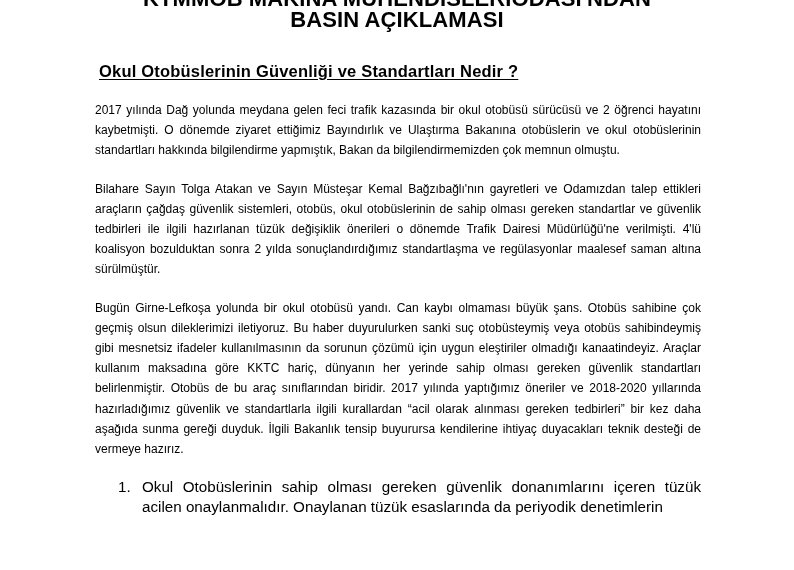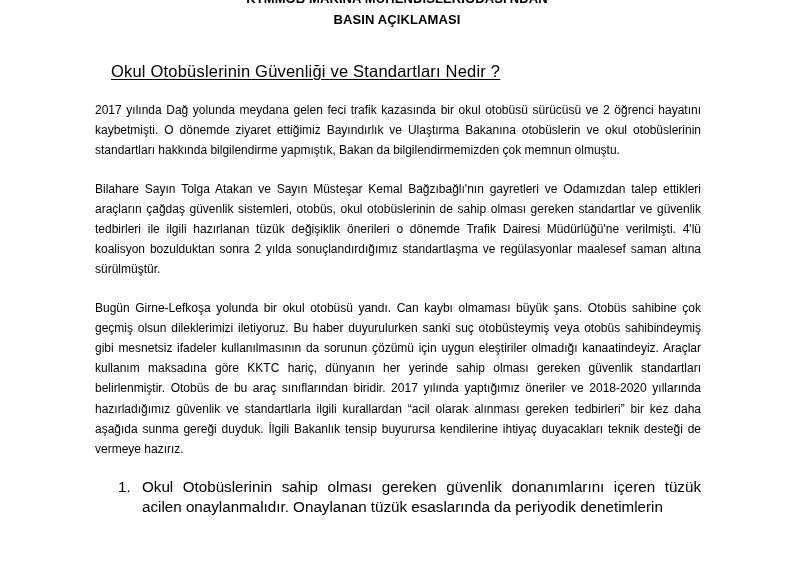--- a/index.html
+++ b/index.html
@@ -25,42 +25,42 @@
 
   
   .masthead {
     position: absolute;
     top: -12px;
     left: 0;
     width: 794px;
     text-align: center;
   }
   .masthead-line {
-    font-size: 13px;
+    font-size: 22px;
     font-weight: bold;
     line-height: 21px;
     letter-spacing: 0.1px;
     white-space: nowrap;
   }
 
   
   .content {
     position: absolute;
     left: 95px;
     top: 60px;
     width: 606px;
   }
 
   .doc-heading {
     font-size: 16.5px;
-    font-weight: normal;
+    font-weight: bold;
     text-decoration: underline;
     text-underline-offset: 2px;
     line-height: 22px;
-    margin: 0 0 18px 16px;
+    margin: 0 0 18px 4px;
     letter-spacing: 0.2px;
   }
 
   p.body-para {
     margin: 0 0 18px 0;
     font-size: 12px;
     line-height: 20.2px;
     text-align: justify;
     text-justify: inter-word;
     letter-spacing: 0px;

